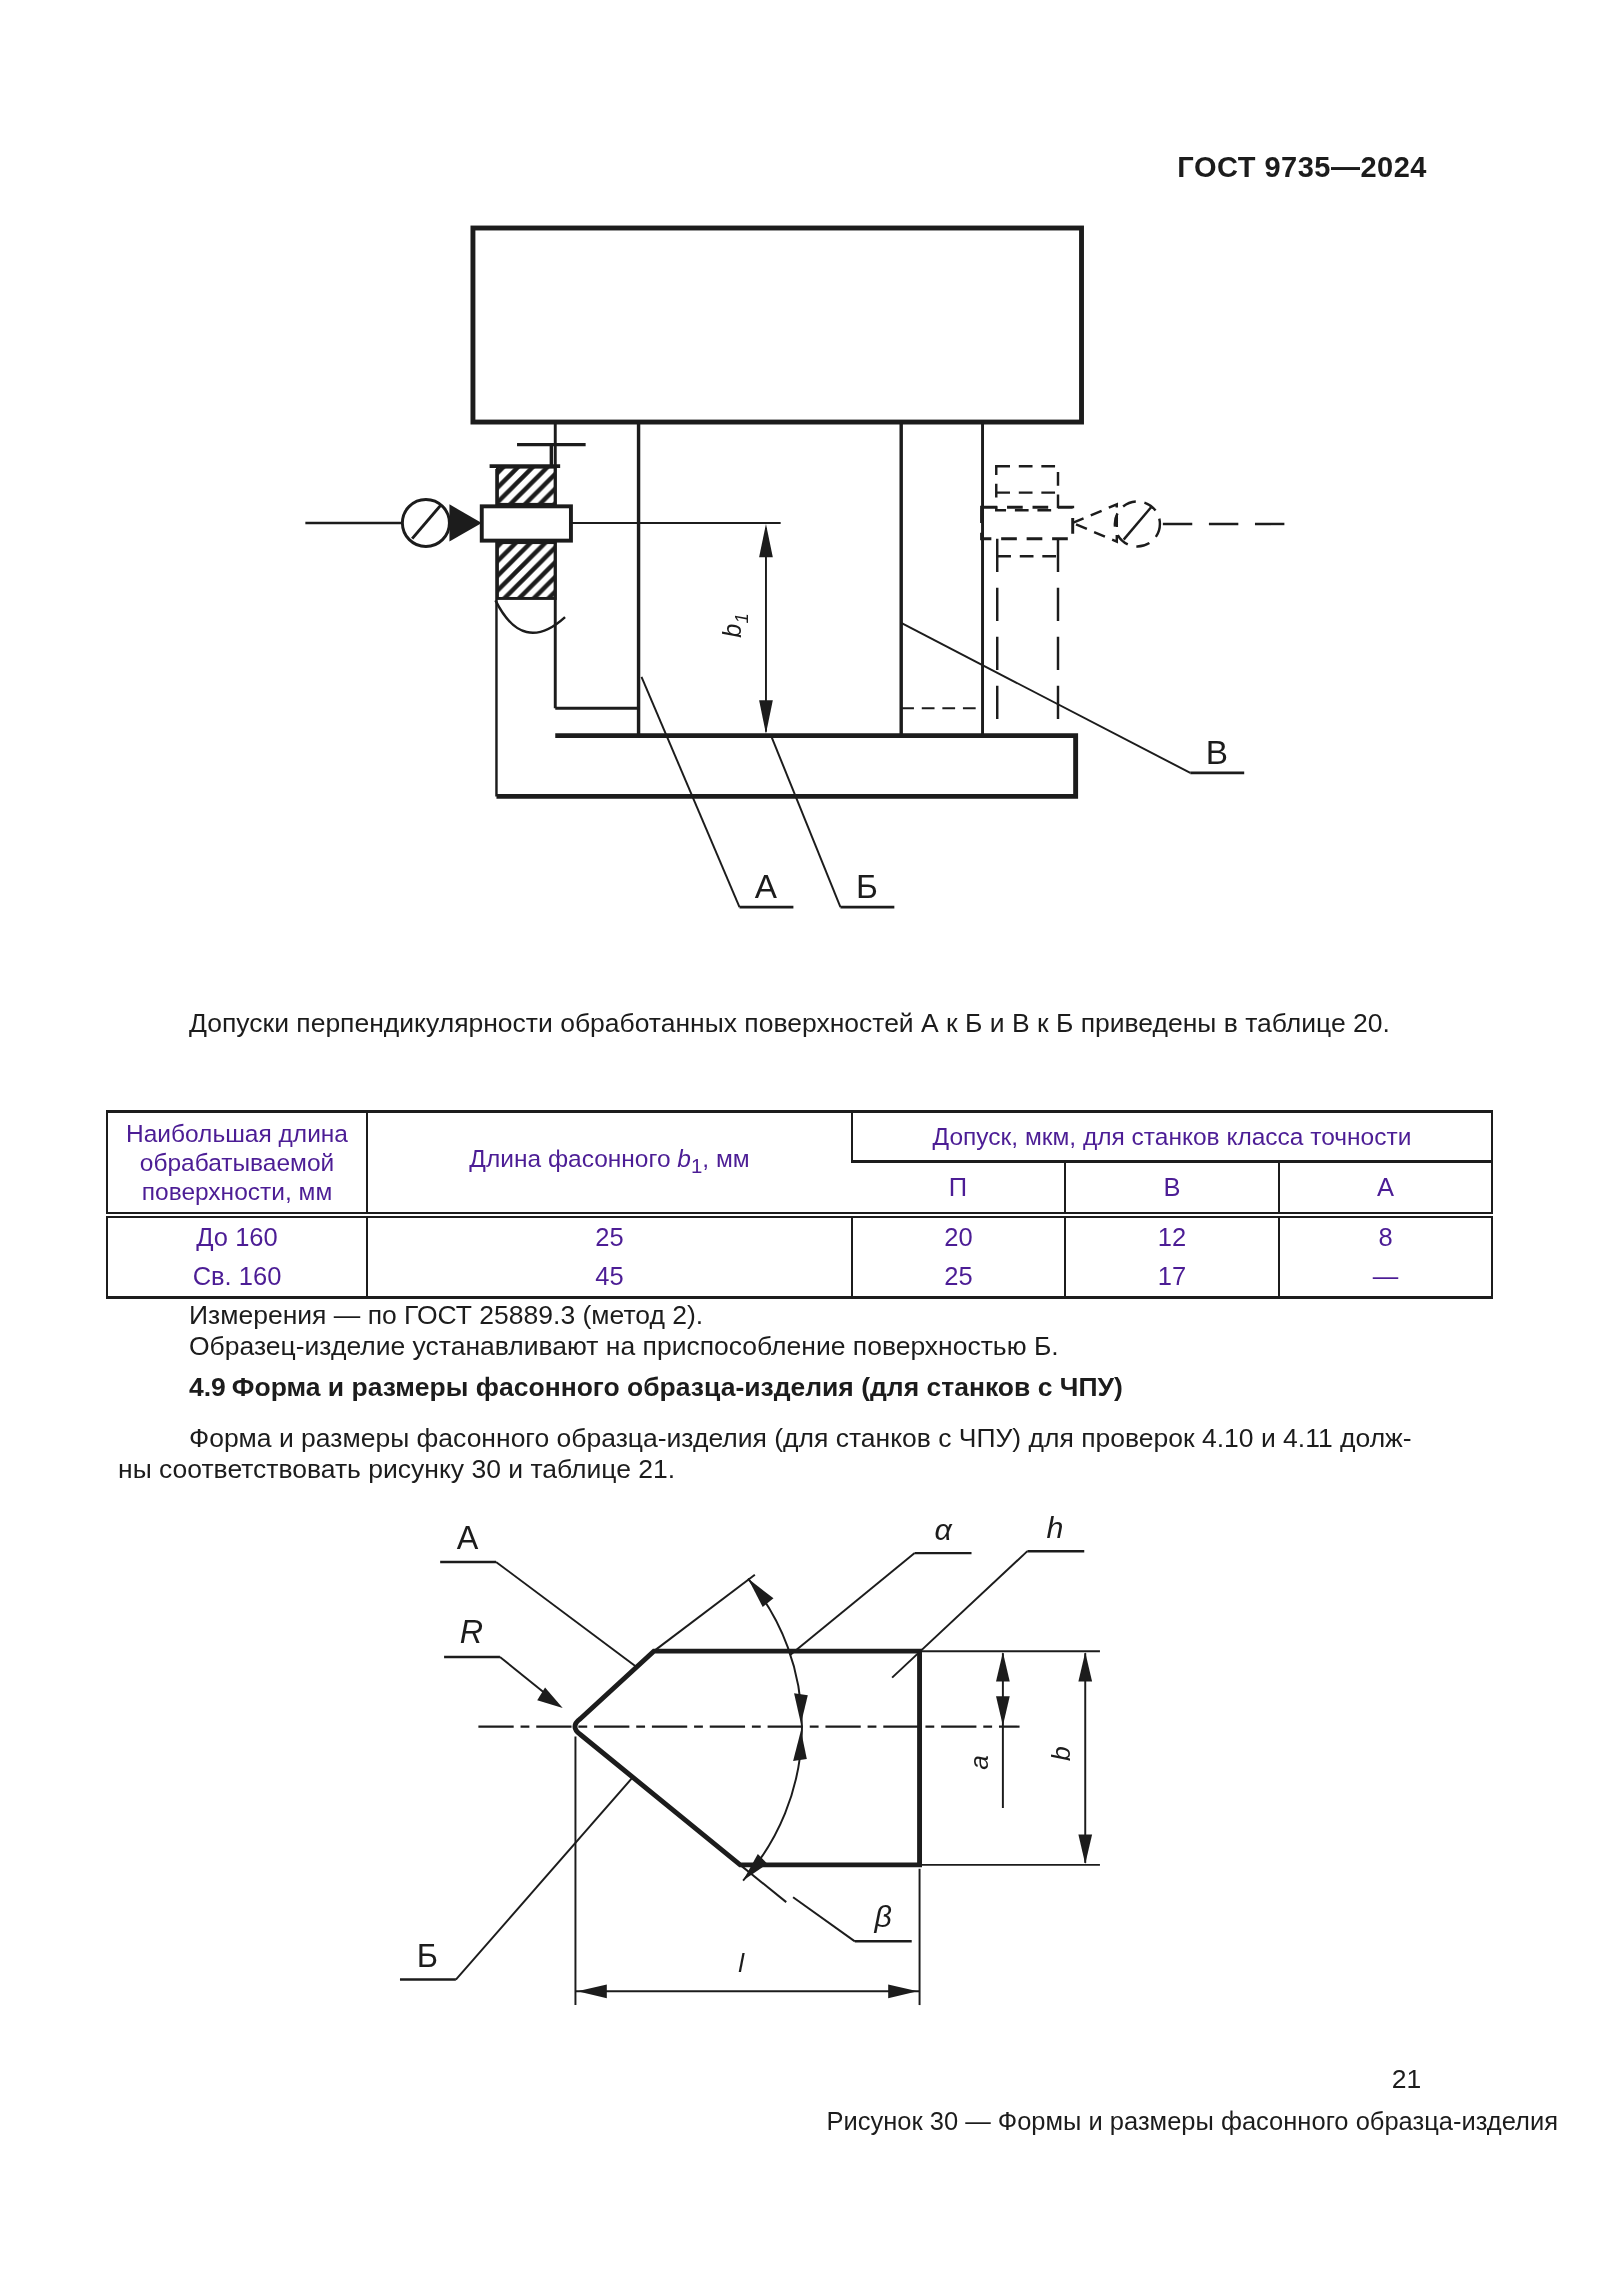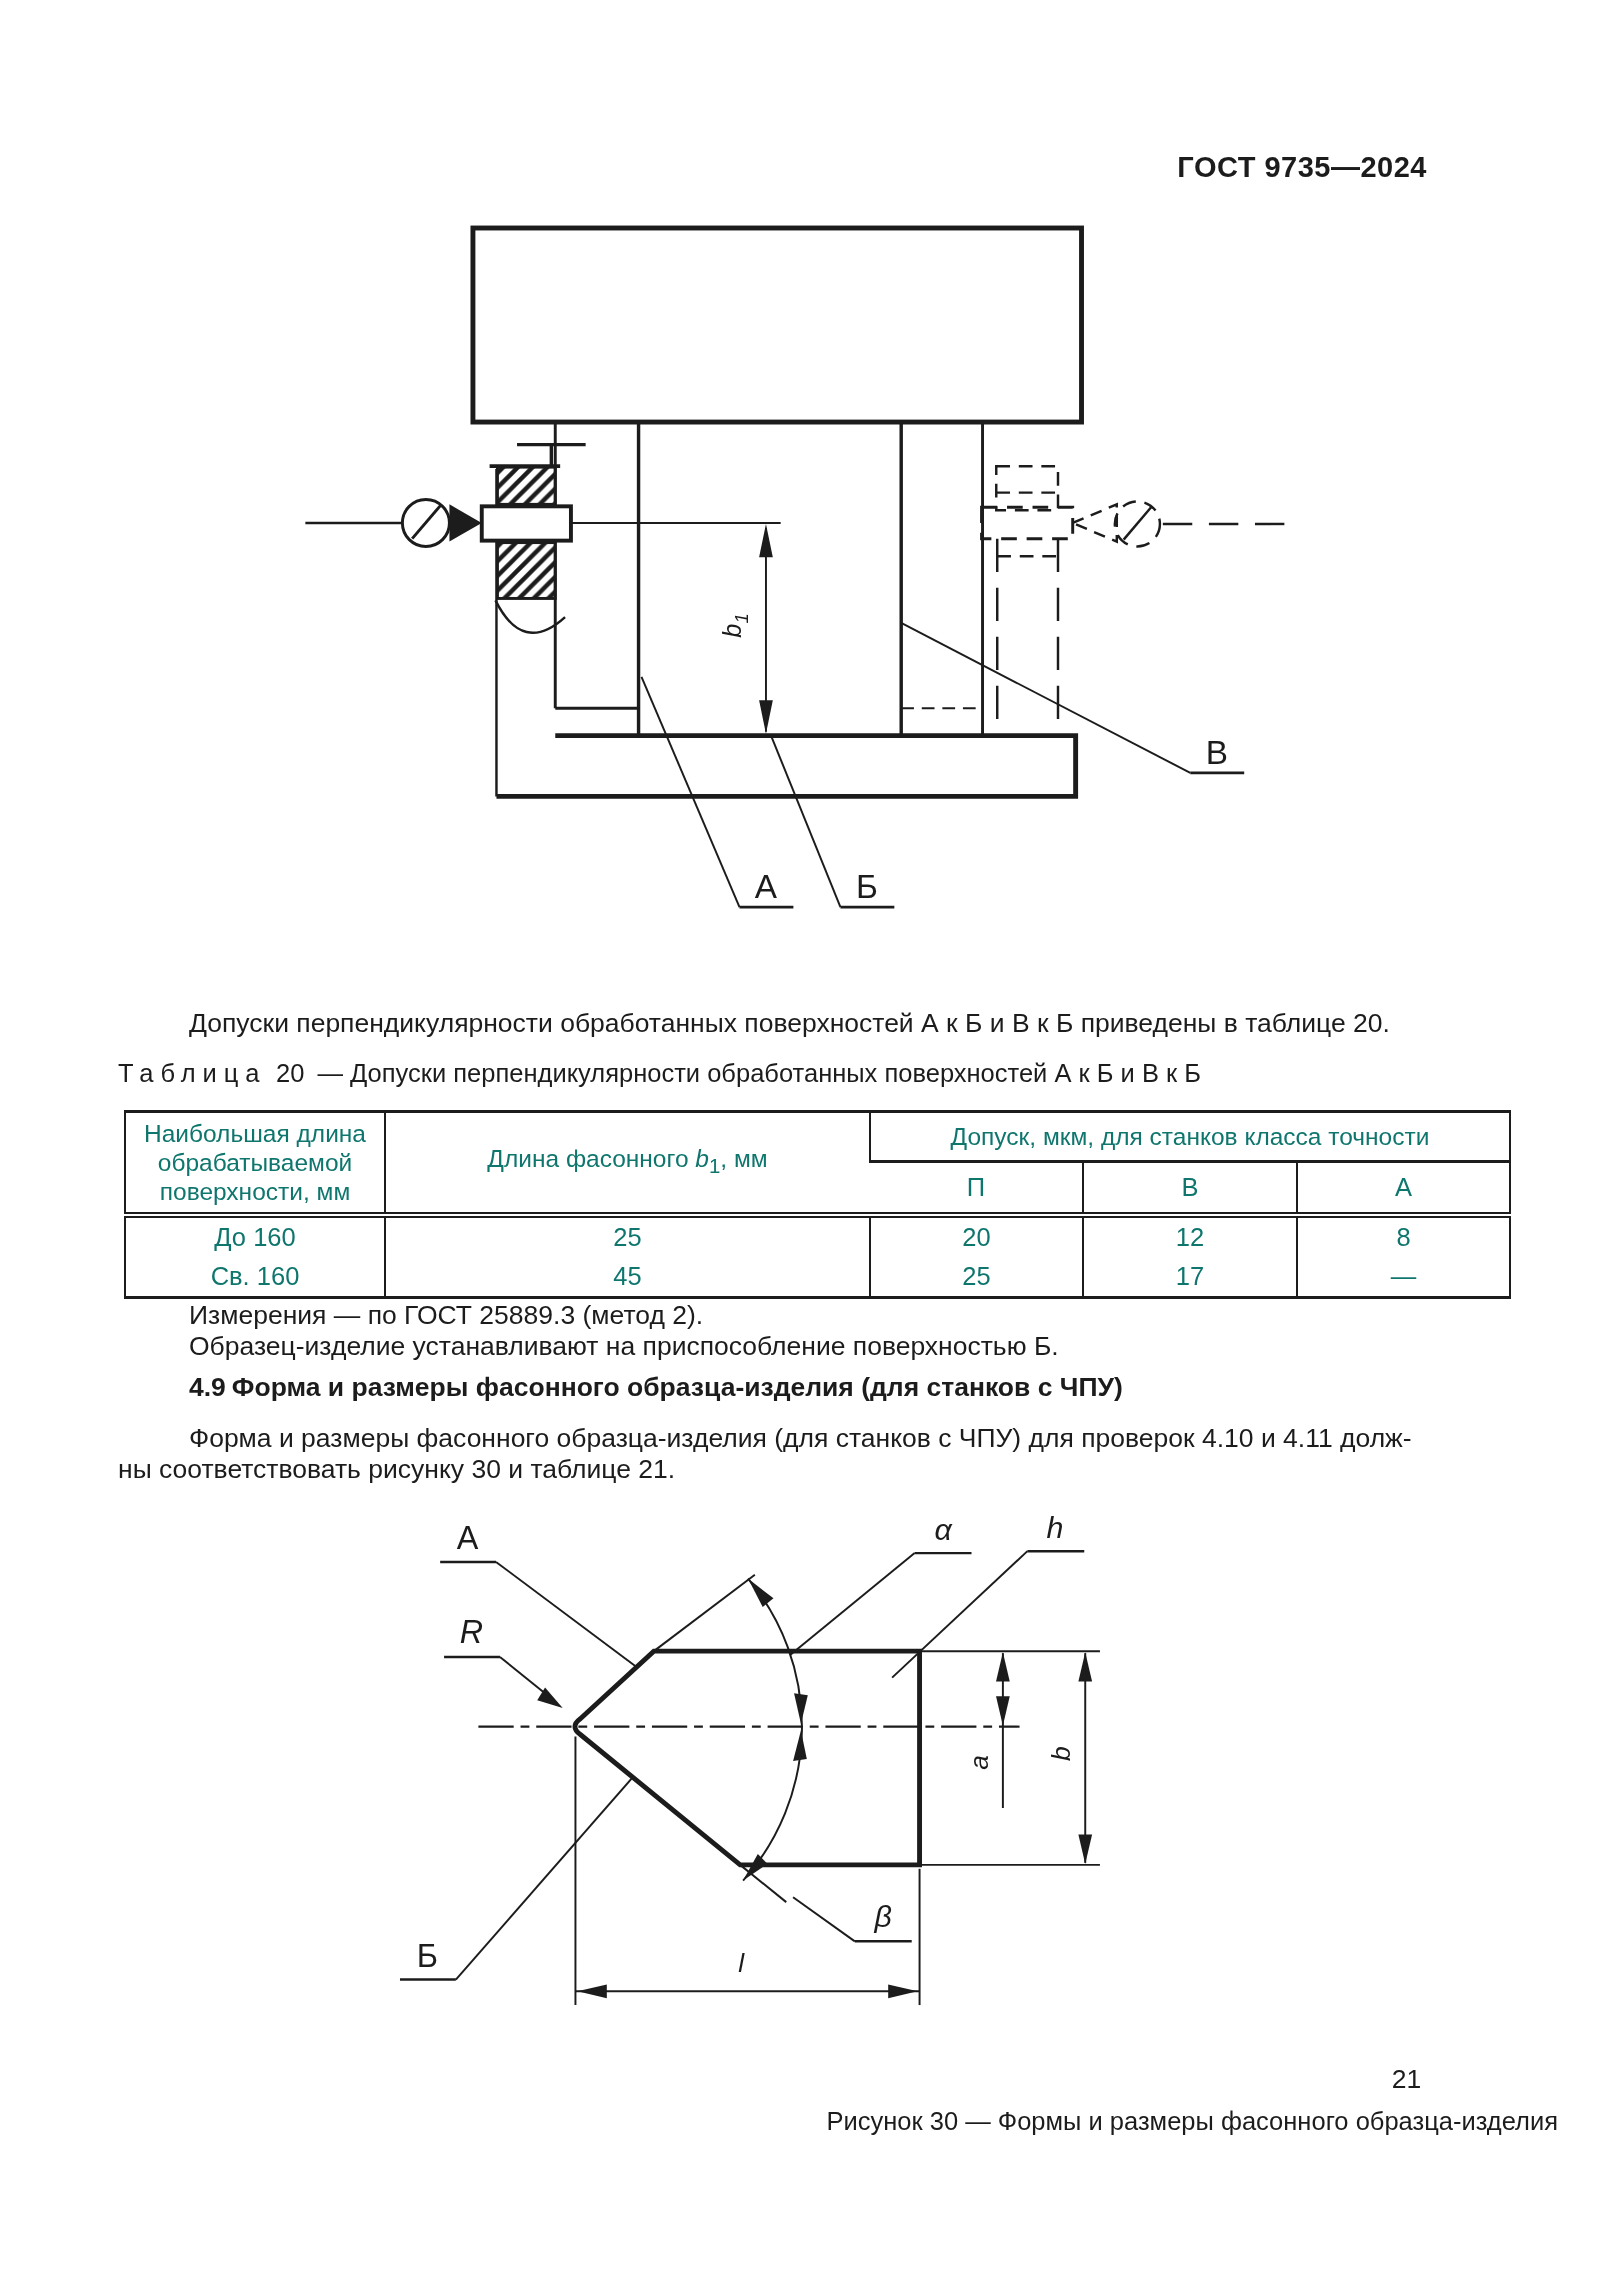--- a/index.html
+++ b/index.html
@@ -24,23 +24,23 @@
   .note1 { top:1300px; left:118px; width:1392px; text-indent:71px; }
   .note2 { top:1331px; left:118px; width:1392px; text-indent:71px; }
   .sec-head { top:1372px; left:118px; width:1392px; text-indent:71px;
     font-size:26.5px; font-weight:bold; }
   .sec-head .sec-num { margin-right:6px; }
   .para3a { top:1423px; left:118px; width:1411px; text-indent:71px; }
   .para3b { top:1454px; left:118px; width:1392px; }
   .page-num { top:2064px; left:1372px; width:69px; text-align:center; font-size:26.5px; }
 
   
-  .t20 { position:absolute; top:1110px; left:124px; width:1384px;
+  .t20 { position:absolute; top:1110px; left:106px; width:1384px;
     border-collapse:collapse; table-layout:fixed;
-    font-size:24.5px; color:#0f766e; }
+    font-size:24.5px; color:#4c1d95; }
   .t20 td { border-left:2px solid #1c1c1c; text-align:center; vertical-align:middle;
     padding:2px 7.8px; }
   .t20 td:first-child { border-left:none; }
   .t20 { border:2.9px solid #1c1c1c; border-top-width:3.9px; border-bottom-width:3.9px; }
   .t20 .group { border-bottom:3.9px solid #1c1c1c; height:43px; }
   .t20 .sub td { height:45px; font-size:25.5px; }
   .t20 tbody tr:first-child td { border-top:6.9px double #1c1c1c; }
   .t20 tbody td { font-size:25.5px; height:37px; padding:1px 7.8px; }
   .t20 .hcell { line-height:29px; }
   svg text { fill:#1c1c1c; }
@@ -123,24 +123,20 @@
       <line x1="1215" y1="788" x2="1270" y2="788" stroke-width="3"></line>
       <text x="782" y="916" font-size="34" text-anchor="middle" stroke="none">А</text>
       <text x="885" y="916" font-size="34" text-anchor="middle" stroke="none">Б</text>
       <text x="1242" y="779" font-size="34" text-anchor="middle" stroke="none">В</text>
     </g>
   </svg>
 
 
   <div class="abs body-text para1">Допуски перпендикулярности обработанных поверхностей А к Б и В к Б приведены в таблице 20.</div>
 
-  <div class="abs tab-caption">
-    <span class="spread">Таблица</span><span class="num">20</span>
-    <span>— Допуски перпендикулярности обработанных поверхностей А к Б и В к Б</span>
-  </div>
 
   <table class="t20">
     <colgroup>
         <col style="width:260px">
         <col style="width:485px">
         <col style="width:213px">
         <col style="width:214px">
         <col style="width:213px">
       </colgroup>
     <thead>

